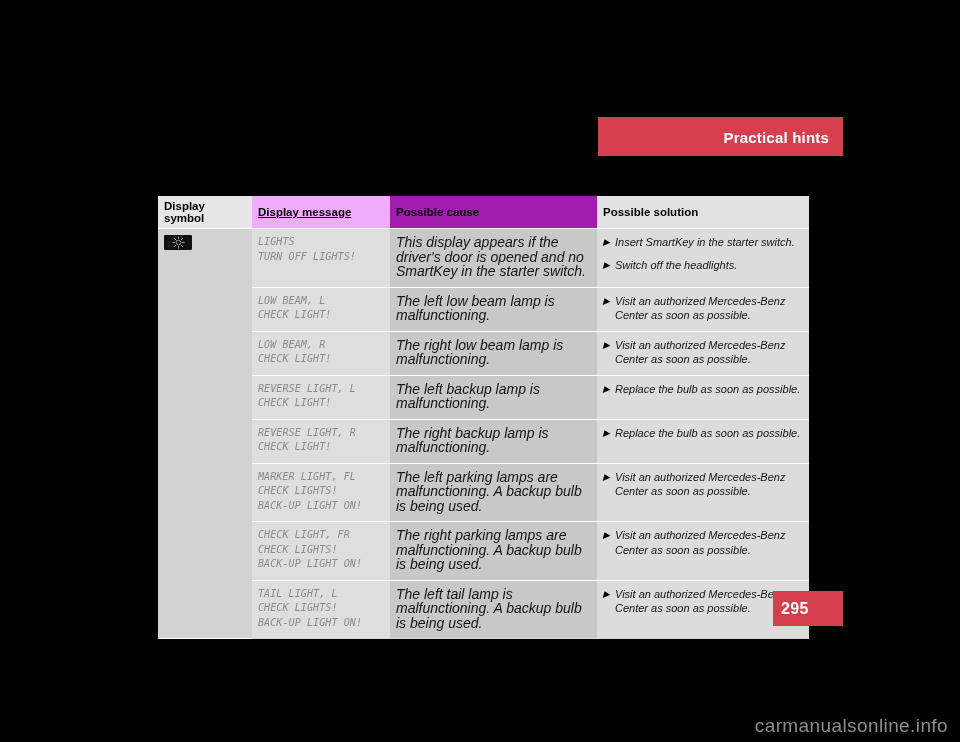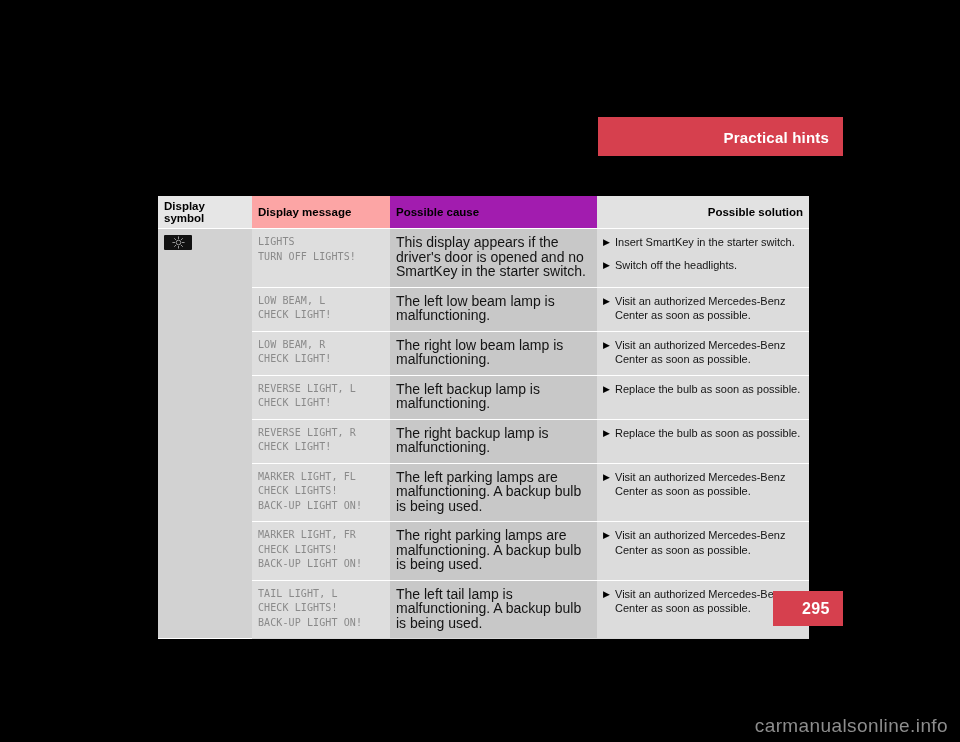--- a/index.html
+++ b/index.html
@@ -59,29 +59,30 @@
     font-size: 11.5px;
     font-weight: bold;
     text-align: left;
     padding: 4px 6px 4px 6px;
     vertical-align: middle;
     border-bottom: 1px solid #ffffff;
     height: 18px;
     box-sizing: border-box;
   }
   #fault-table th.h-symbol   { background: #e6e6e6; }
-  #fault-table th.h-message  { background: #fca5a5; }
+  #fault-table th.h-message  { background: #f0abfc; text-decoration: underline; }
   #fault-table th.h-cause    { background: #a21caf; }
-  #fault-table th.h-solution { background: #e2e2e2; text-align: right; }
+  #fault-table th.h-solution { background: #e2e2e2; }
 
   #fault-table td {
     vertical-align: top;
     padding: 6px 6px 8px 6px;
     box-sizing: border-box;
     border-bottom: 1px solid #ffffff;
+    font-style: italic;
   }
   #fault-table tr:last-child td { border-bottom: none; }
 
   td.cell-symbol   { background: #d2d2d2; }
   td.cell-message  { background: #dedede; }
   td.cell-cause    { background: #c8c8c8; }
   td.cell-solution { background: #dcdcdc; }
 
   
   td.cell-symbol { padding-top: 6px; }
@@ -133,21 +134,20 @@
   #page-number-chip {
     position: absolute;
     left: 773px;
     top: 591px;
     width: 70px;
     height: 35px;
     background: #d6404e;
     display: flex;
     align-items: center;
     box-sizing: border-box;
-    padding-left: 21px;
   }
   #page-number-value {
     color: #ffffff;
     font-size: 16px;
     font-weight: bold;
     padding-left: 8px;
     letter-spacing: .3px;
   }
 
   
@@ -291,21 +291,21 @@
         </td>
         <td class="cell-solution">
           <div class="sol-item">
             <span class="sol-bullet">▶</span>
             <span class="sol-text">Visit an authorized Mercedes-Benz Center as soon as possible.</span>
           </div>
         </td>
       </tr>
       <tr>
         <td class="cell-message">
-          <div class="msg-line">MARKER LIGHT, FR</div>
+          <div class="msg-line">CHECK LIGHT, FR</div>
           <div class="msg-line">CHECK LIGHTS!</div>
           <div class="msg-line">BACK-UP LIGHT ON!</div>
         </td>
         <td class="cell-cause">
           <div class="cause-text">The right parking lamps are malfunctioning. A backup bulb is being used.</div>
         </td>
         <td class="cell-solution">
           <div class="sol-item">
             <span class="sol-bullet">▶</span>
             <span class="sol-text">Visit an authorized Mercedes-Benz Center as soon as possible.</span>

